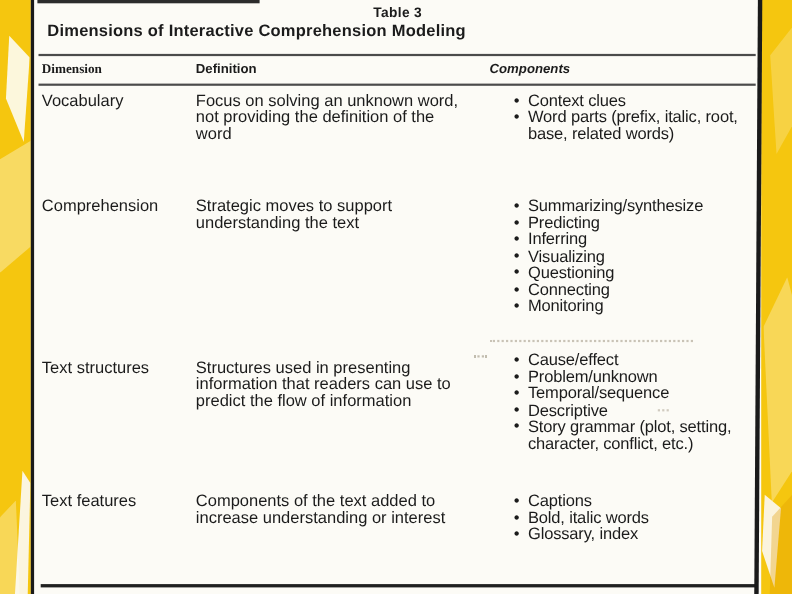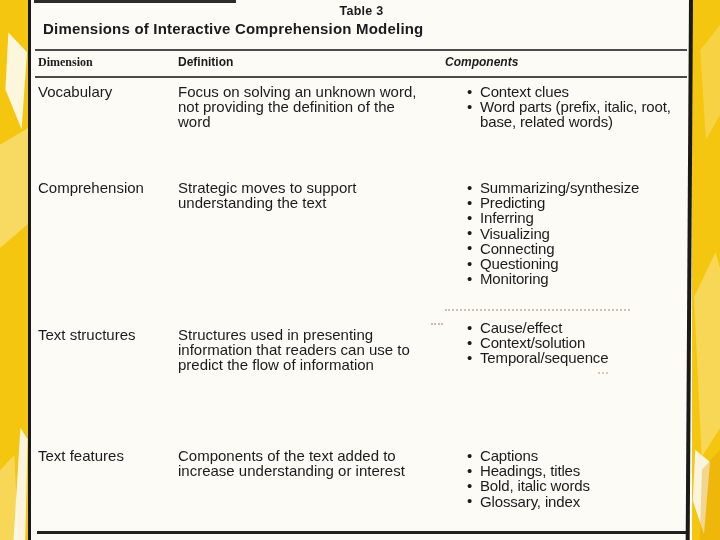--- a/index.html
+++ b/index.html
@@ -108,44 +108,45 @@
         </div>
         <div class="trow trow-2">
           <div class="cell dim">Comprehension</div>
           <div class="cell def">Strategic moves to support understanding the text</div>
           <div class="cell comp">
             <ul class="bullets">
               <li>Summarizing/synthesize</li>
               <li>Predicting</li>
               <li>Inferring</li>
               <li>Visualizing</li>
+              <li>Questioning</li>
               <li>Connecting</li>
-              <li>Questioning</li>
               <li>Monitoring</li>
             </ul>
           </div>
         </div>
         <div class="trow trow-3">
           <div class="cell dim">Text structures</div>
           <div class="cell def">Structures used in presenting information that readers can use to predict the flow of information</div>
           <div class="cell comp">
             <ul class="bullets">
               <li>Cause/effect</li>
-              <li>Context/solution</li>
+              <li>Problem/unknown</li>
               <li>Temporal/sequence</li>
+              <li>Descriptive</li>
+              <li>Story grammar (plot, setting, character, conflict, etc.)</li>
             </ul>
           </div>
         </div>
         <div class="trow trow-4">
           <div class="cell dim">Text features</div>
           <div class="cell def">Components of the text added to increase understanding or interest</div>
           <div class="cell comp">
             <ul class="bullets">
               <li>Captions</li>
-              <li>Headings, titles</li>
               <li>Bold, italic words</li>
               <li>Glossary, index</li>
             </ul>
           </div>
         </div>
       </div>
 
     <div class="rule rule-bottom"></div>
   </div>
 

